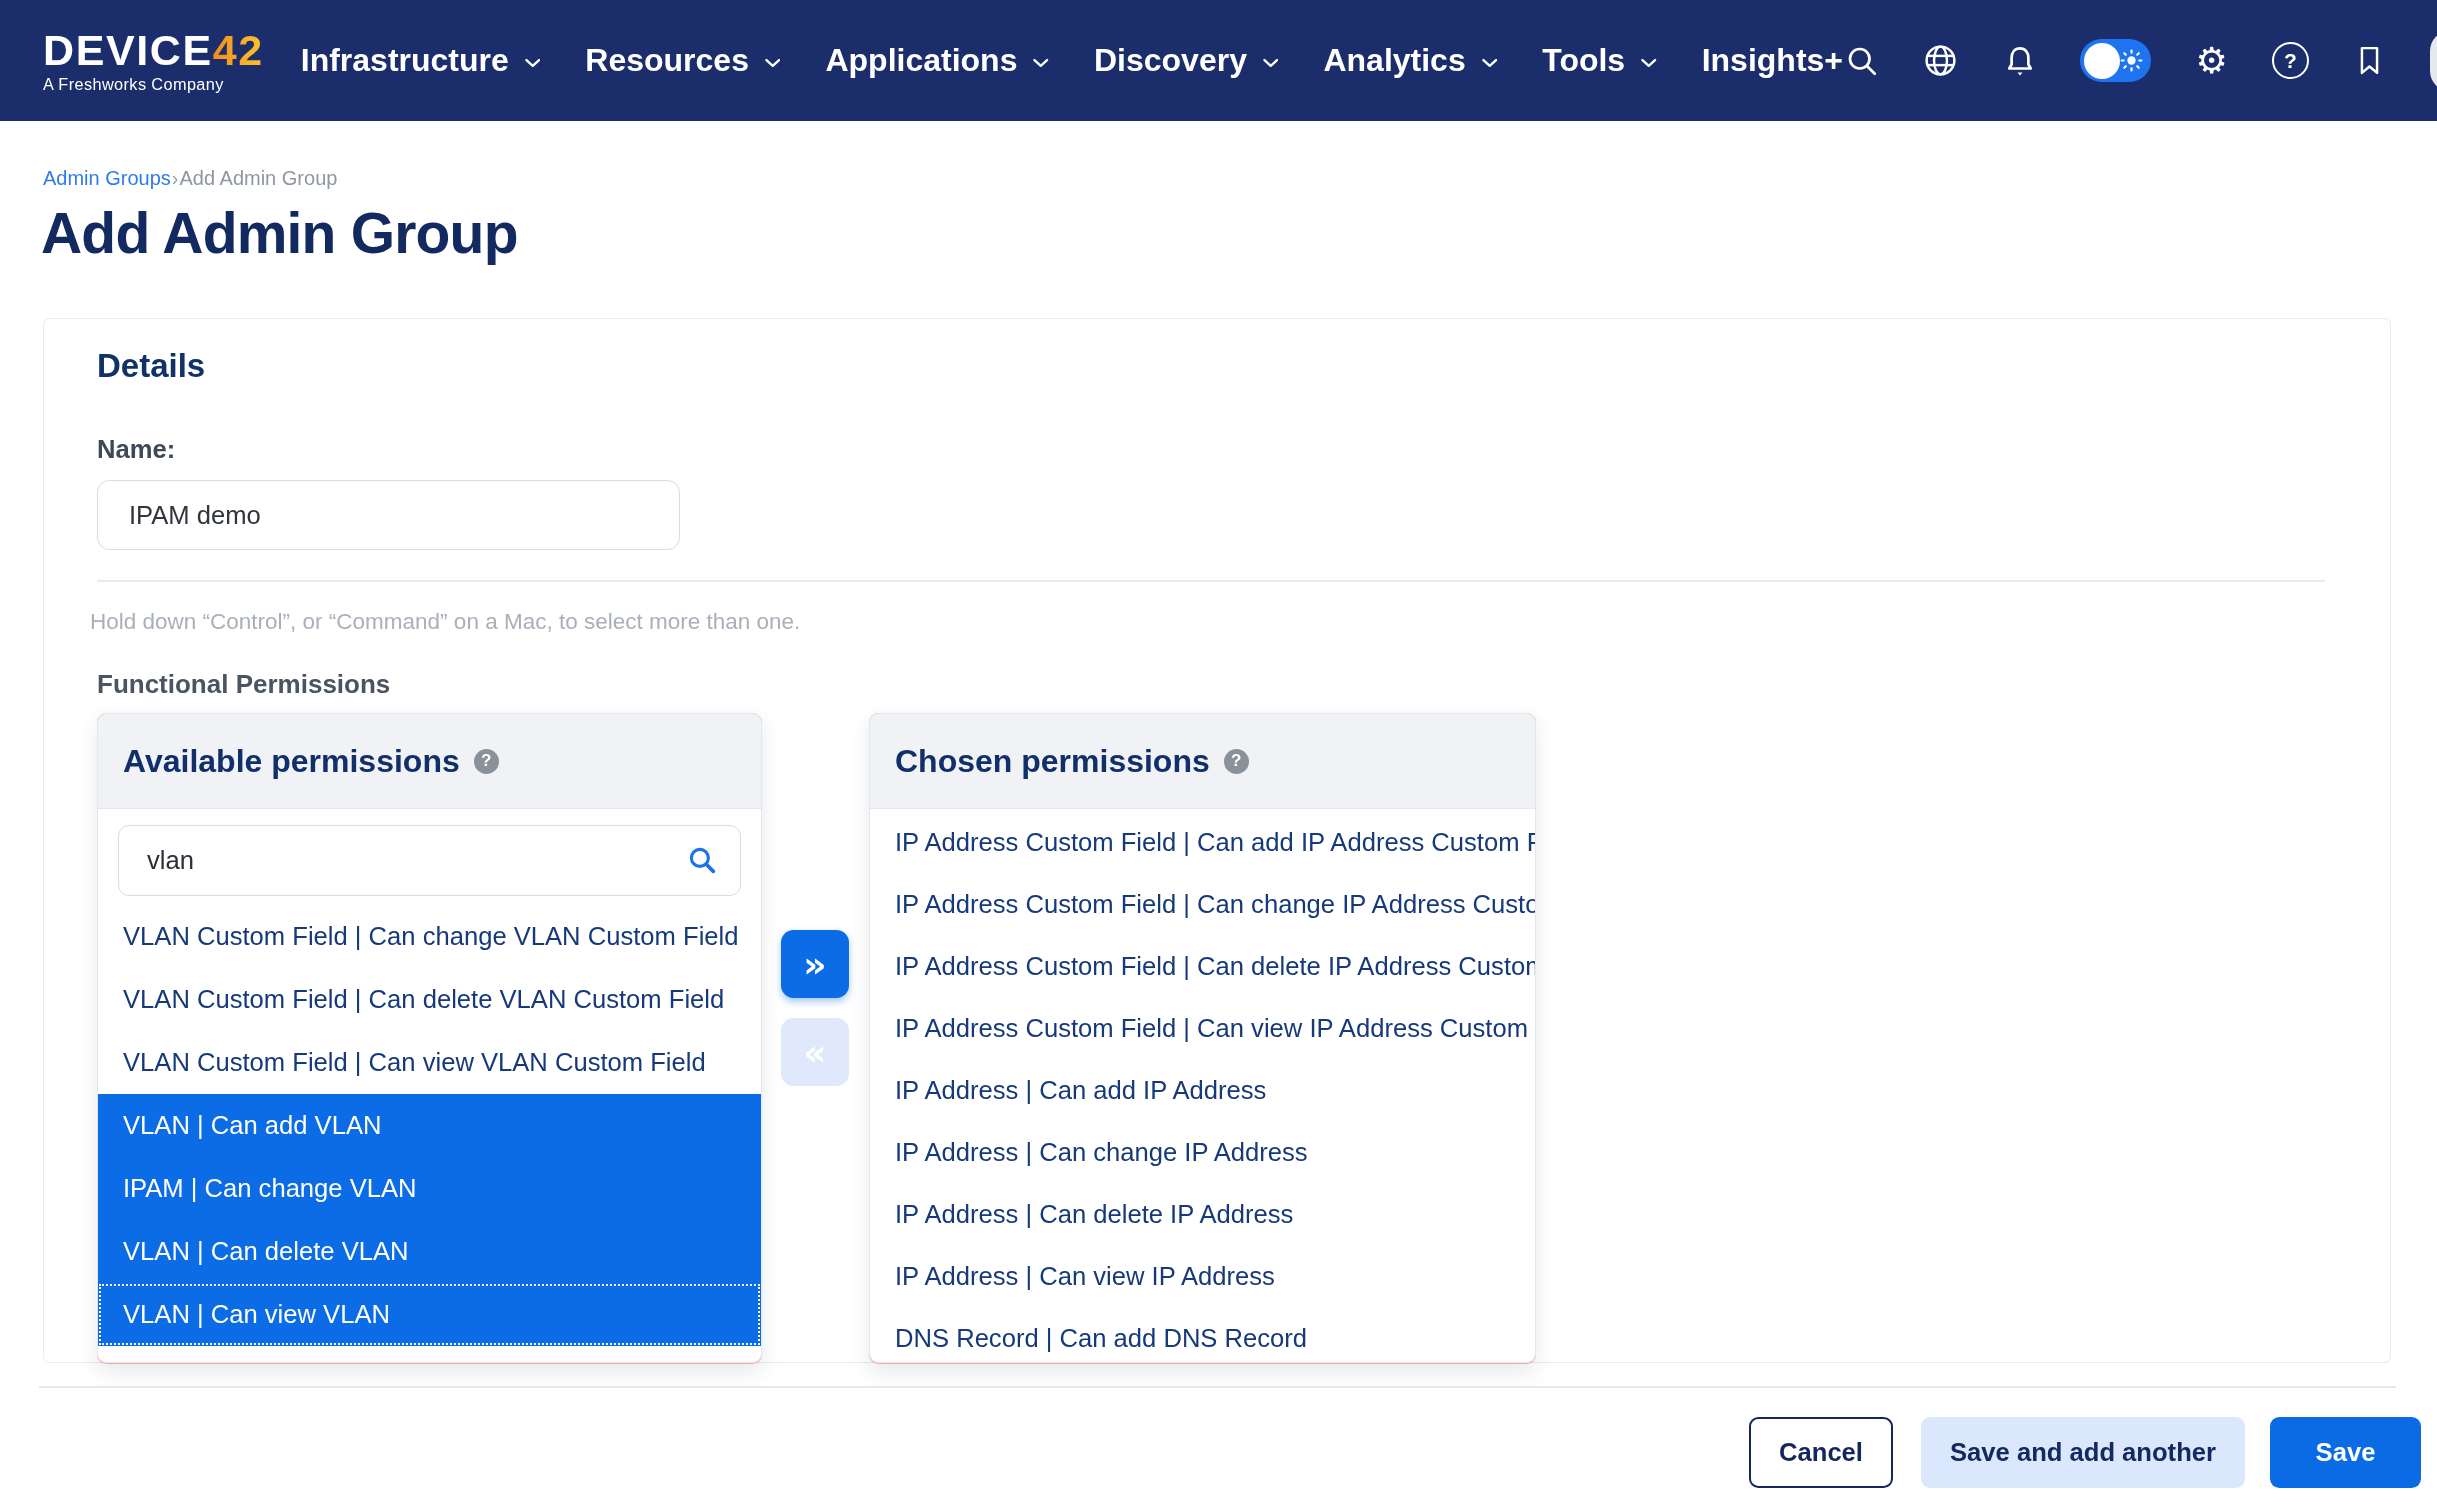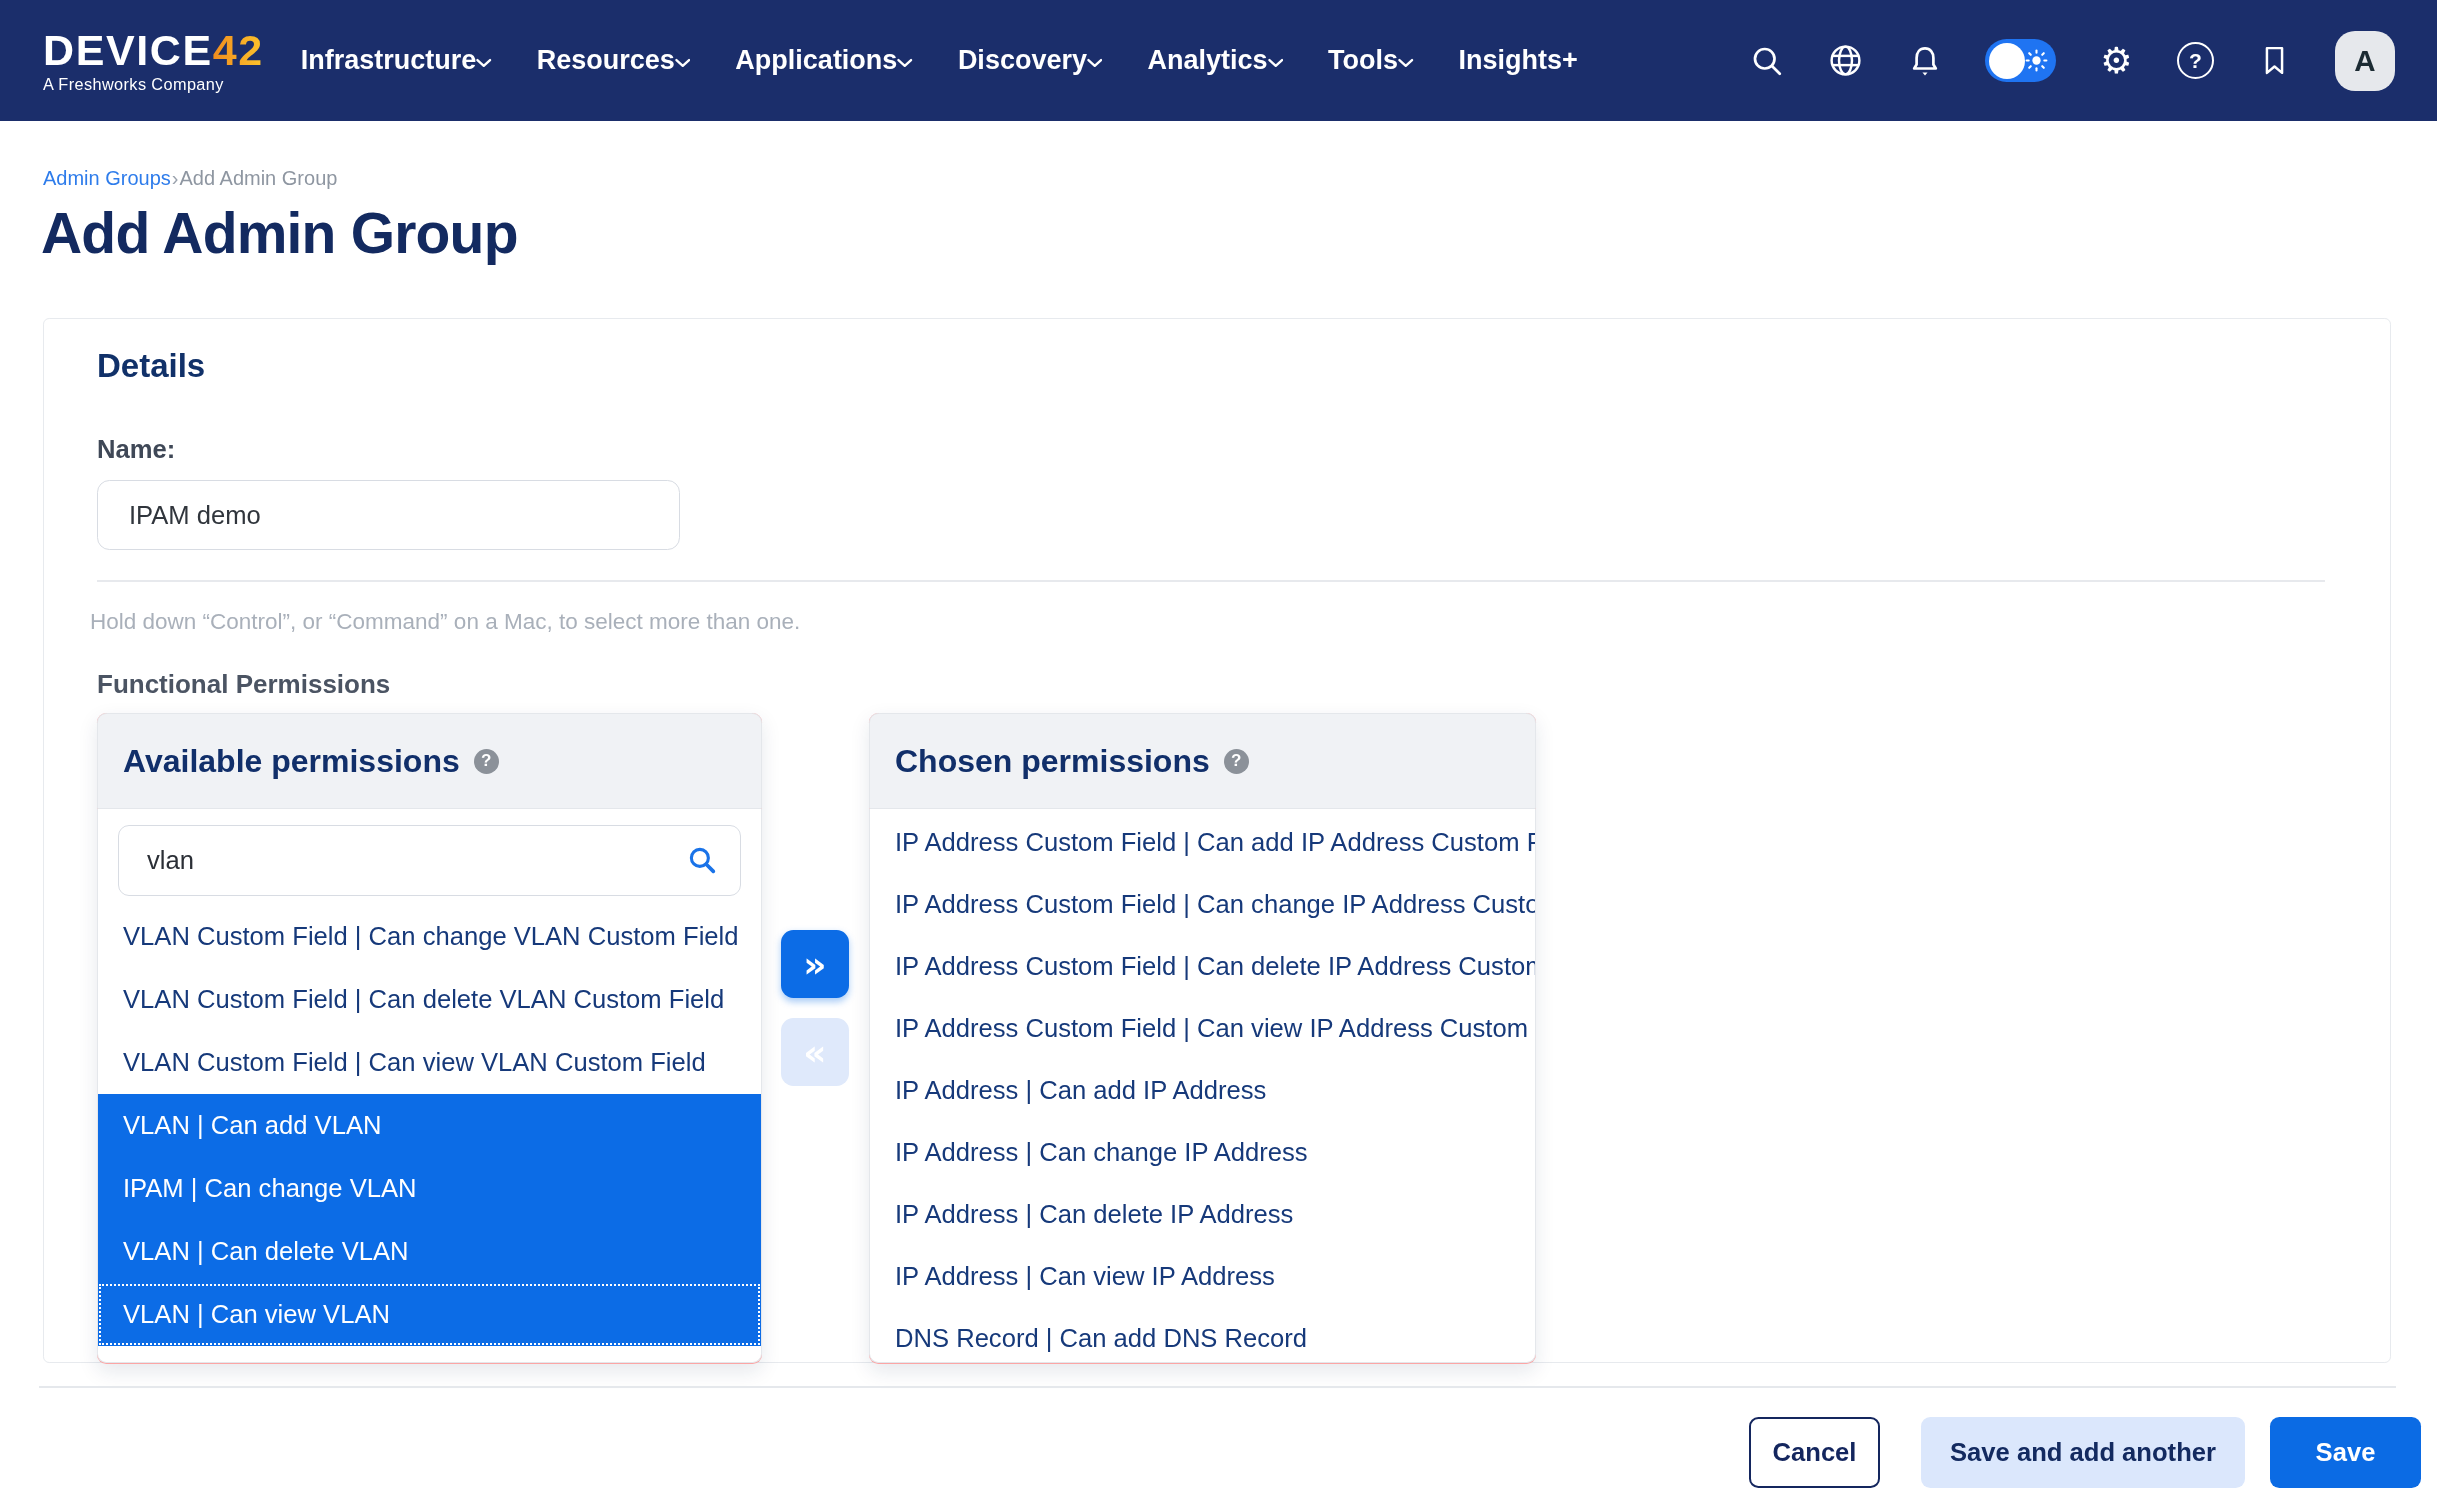--- a/index.html
+++ b/index.html
@@ -10,21 +10,21 @@
   }
   
   .navbar{position:absolute;top:0;left:0;width:2438px;height:121px;background:#1b2e6b;
     display:flex;align-items:center;padding:0 43px;box-sizing:border-box;}
   .logo{display:flex;flex-direction:column;line-height:1;cursor:pointer;}
   .logo-main{font-size:43px;font-weight:700;letter-spacing:1.6px;color:#ffffff;display:flex;text-align:center;}
   .logo-accent{background:linear-gradient(90deg,#f08c1e,#fcc42d);
     -webkit-background-clip:text;background-clip:text;color:transparent;font-weight:700;}
   .logo-sub{font-size:16.3px;color:#ffffff;margin-top:4.7px;letter-spacing:0.4px;font-weight:400;}
   .nav-items{display:flex;align-items:center;gap:45px;margin-left:37px;}
-  .nav-item{display:flex;align-items:center;gap:0;color:#ffffff;font-size:27px;font-weight:600;cursor:pointer;white-space:nowrap;}
+  .nav-item{display:flex;align-items:center;gap:16px;color:#ffffff;font-size:32px;font-weight:600;cursor:pointer;white-space:nowrap;}
   .nav-item svg{margin-top:4.7px;}
   .nav-right{margin-left:auto;display:flex;align-items:center;gap:42px;}
   .icon-btn{width:37px;height:37px;display:flex;align-items:center;justify-content:center;cursor:pointer;}
   .glyph-icon{font-family:"DejaVu Sans", sans-serif;color:#fff;font-size:36px;line-height:1;}
   .help-circ{width:33px;height:33px;border:2.3px solid #fff;border-radius:50%;display:flex;align-items:center;justify-content:center;
     color:#fff;font-size:21px;font-weight:700;}
   .theme-toggle{width:71px;height:43px;border-radius:22px;background:#1f74f2;position:relative;cursor:pointer;}
   .toggle-knob{position:absolute;left:3.9px;top:3.9px;width:36px;height:36px;border-radius:50%;background:#ffffff;}
   .toggle-sun{position:absolute;right:7px;top:9.3px;}
   .avatar{width:60px;height:60px;border-radius:20px;background:#e6e8ec;color:#1c2b33;
@@ -71,21 +71,21 @@
   .xfer-btn{position:absolute;left:737px;width:68px;height:68px;border-radius:12.4px;border:none;
     display:flex;align-items:center;justify-content:center;font-family:"DejaVu Sans",sans-serif;
     font-size:36px;font-weight:700;color:#fff;cursor:pointer;}
   .xfer-right{top:611px;background:#0c6ce6;box-shadow:0 3.1px 7.8px rgba(12,108,230,.35);}
   .xfer-left{top:699px;background:#dfe9fb;}
   
   .footer-divider{position:absolute;left:39px;top:1386px;width:2357px;height:1.6px;background:#e5e8ec;}
   .btn{position:absolute;top:1417px;height:71px;border-radius:9.3px;font-size:25.6px;font-weight:700;
     display:flex;align-items:center;justify-content:center;cursor:pointer;box-sizing:border-box;
     font-family:"Liberation Sans",sans-serif;}
-  .btn-cancel{left:1749px;width:131px;background:#fff;border:2.3px solid #14265e;color:#14265e;}
+  .btn-cancel{left:1749px;width:144px;background:#fff;border:2.3px solid #14265e;color:#14265e;}
   .btn-save-add{left:1921px;width:324px;background:#dbe7fc;border:none;color:#132a60;}
   .btn-save{left:2270px;width:151px;background:#0b6be4;border:none;color:#ffffff;}
 </style>
 </head>
 <body>
 
 <div class="navbar">
   <div class="logo">
     <div class="logo-main">
       <span>DEVICE</span>

